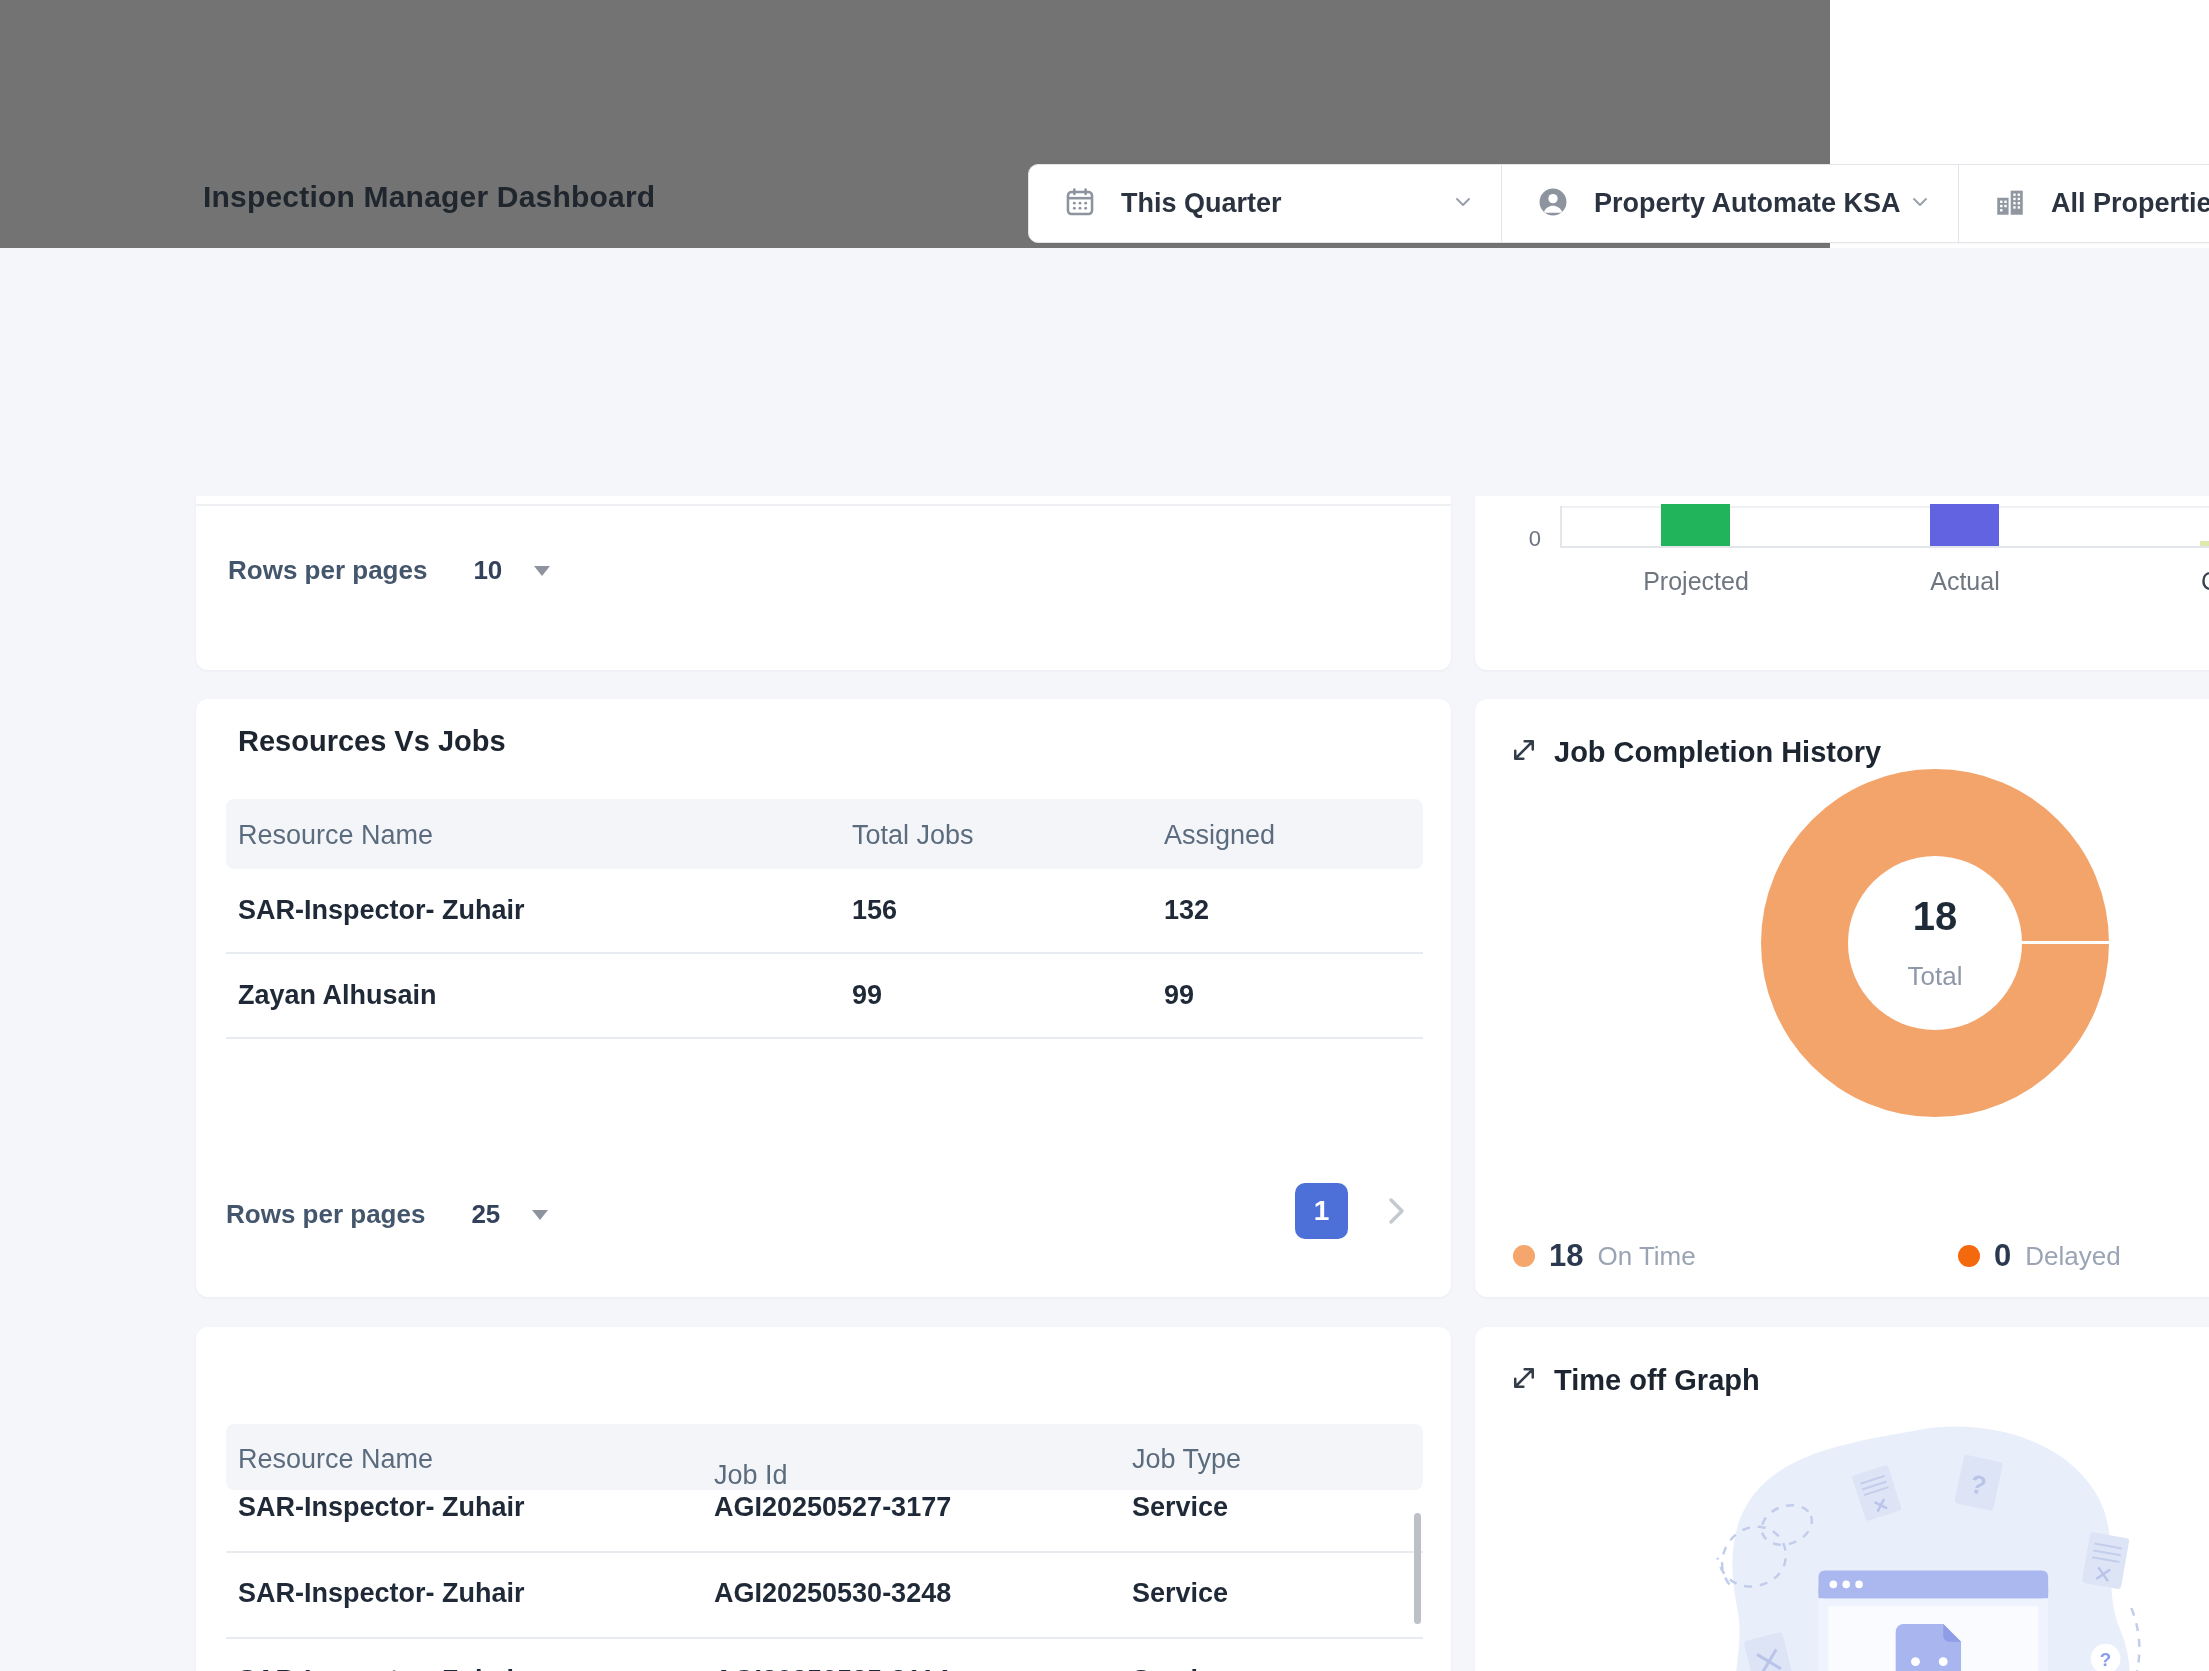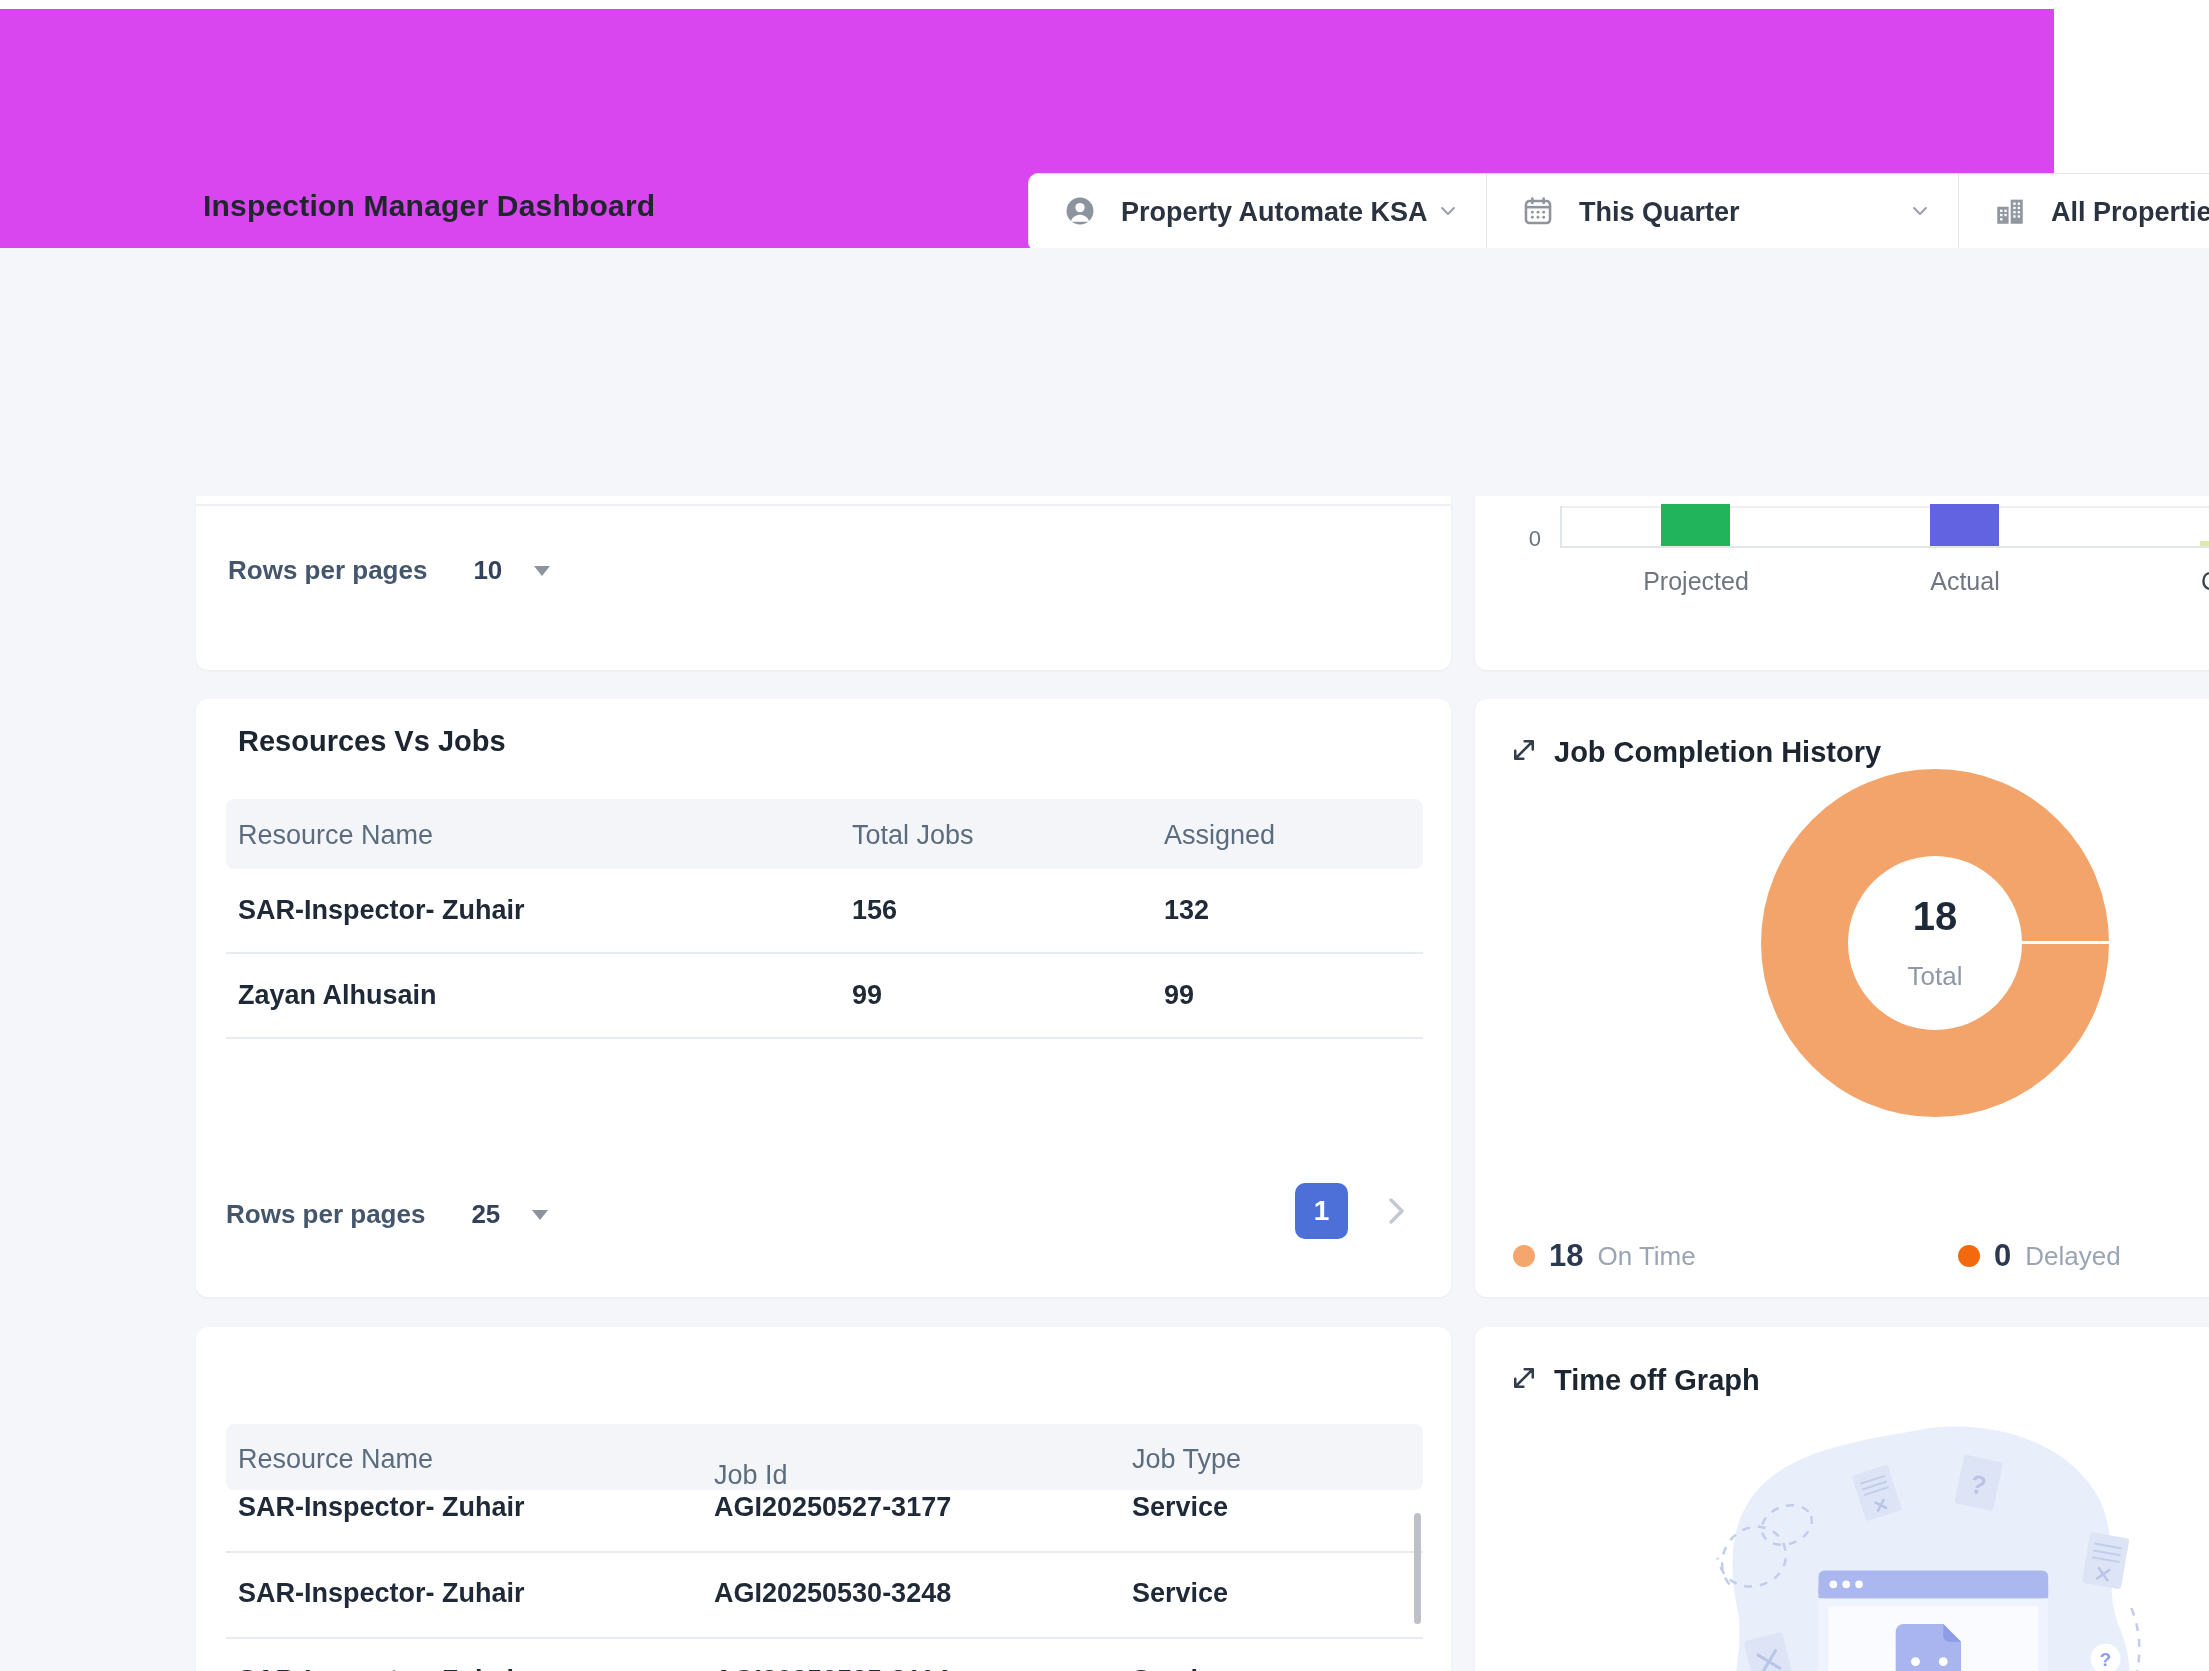--- a/index.html
+++ b/index.html
@@ -2,21 +2,21 @@
 <html><head>
 <meta charset="utf-8">
 <style>
   * { margin:0; padding:0; box-sizing:border-box; }
   html,body { width:2210px; height:1671px; }
   body {
     position:relative; overflow:hidden; background:#ffffff;
     font-family:"Liberation Sans","DejaVu Sans",sans-serif;
     -webkit-font-smoothing:antialiased;
   }
-  .header-band { position:absolute; left:0; top:9px; width:2054px; height:248px; background:#d946ef; }
+  .header-band { position:absolute; left:0; top:0; width:1830px; height:248px; background:#737373; }
   .content-band { position:absolute; left:0; top:248px; width:2210px; height:1424px; background:#f4f6fa; }
 
   .page-title { position:absolute; left:203px; top:180px; font-size:30px; font-weight:700; color:#20262e; letter-spacing:0.2px; }
 
   
   .toolbar { position:absolute; left:1028px; top:164px; height:79px; width:1247px; background:#fff;
              border:1px solid #e3e5ea; border-radius:10px; box-shadow:0 1px 2px rgba(20,30,50,.04);
              display:flex; align-items:stretch; }
   .tseg { display:flex; align-items:center; padding:0 26px 0 34px; }
   .tseg + .tseg { border-left:1px solid #e3e5ea; }
@@ -84,58 +84,58 @@
   .nodata-svg { position:absolute; left:193px; top:87px; }
   .clip-hint { position:absolute; left:726px; top:71px; font-size:25px; color:#3a4250; }
 </style>
 </head>
 <body>
 
 <div class="header-band">
   <div class="page-title">Inspection Manager Dashboard</div>
 
   <div class="toolbar">
+    <div class="tseg seg-period">
+      <span>
+        <svg width="34" height="34" viewBox="0 0 24 24" fill="none">
+          <rect x="3.5" y="5" width="17" height="15.5" rx="2.5" stroke="#8d949e" stroke-width="1.8"></rect>
+          <line x1="3.5" y1="9.3" x2="20.5" y2="9.3" stroke="#8d949e" stroke-width="1.8"></line>
+          <line x1="8" y1="3.2" x2="8" y2="6.4" stroke="#8d949e" stroke-width="1.8" stroke-linecap="round"></line>
+          <line x1="16" y1="3.2" x2="16" y2="6.4" stroke="#8d949e" stroke-width="1.8" stroke-linecap="round"></line>
+          <circle cx="8" cy="12.8" r="1" fill="#8d949e"></circle>
+            <circle cx="12" cy="12.8" r="1" fill="#8d949e"></circle>
+            <circle cx="16" cy="12.8" r="1" fill="#8d949e"></circle>
+          <circle cx="8" cy="16.4" r="1" fill="#8d949e"></circle>
+            <circle cx="12" cy="16.4" r="1" fill="#8d949e"></circle>
+            <circle cx="16" cy="16.4" r="1" fill="#8d949e"></circle>
+        </svg>
+      </span>
+      <span class="tlabel">This Quarter</span>
+      <span class="tchev">
+        <svg width="24" height="24" viewBox="0 0 24 24" fill="none">
+            <polyline points="6,9 12,15 18,9" stroke="#9aa1ab" stroke-width="2" stroke-linecap="round" stroke-linejoin="round"></polyline>
+          </svg>
+      </span>
+    </div>
     <div class="tseg seg-org">
       <span>
         <svg width="34" height="34" viewBox="0 0 24 24">
           <defs>
               <clipPath id="uclip">
                 <circle cx="12" cy="12" r="9.5"></circle>
               </clipPath>
             </defs>
           <circle cx="12" cy="12" r="9.5" fill="#8d949e"></circle>
           <g clip-path="url(#uclip)">
             <circle cx="12" cy="9.6" r="3.3" fill="#fff"></circle>
             <path d="M5.4 19.6c1.2-3.6 3.9-5 6.6-5s5.4 1.4 6.6 5z" fill="#fff"></path>
           </g>
         </svg>
       </span>
       <span class="tlabel">Property Automate KSA</span>
-      <span class="tchev">
-        <svg width="24" height="24" viewBox="0 0 24 24" fill="none">
-            <polyline points="6,9 12,15 18,9" stroke="#9aa1ab" stroke-width="2" stroke-linecap="round" stroke-linejoin="round"></polyline>
-          </svg>
-      </span>
-    </div>
-    <div class="tseg seg-period">
-      <span>
-        <svg width="34" height="34" viewBox="0 0 24 24" fill="none">
-          <rect x="3.5" y="5" width="17" height="15.5" rx="2.5" stroke="#8d949e" stroke-width="1.8"></rect>
-          <line x1="3.5" y1="9.3" x2="20.5" y2="9.3" stroke="#8d949e" stroke-width="1.8"></line>
-          <line x1="8" y1="3.2" x2="8" y2="6.4" stroke="#8d949e" stroke-width="1.8" stroke-linecap="round"></line>
-          <line x1="16" y1="3.2" x2="16" y2="6.4" stroke="#8d949e" stroke-width="1.8" stroke-linecap="round"></line>
-          <circle cx="8" cy="12.8" r="1" fill="#8d949e"></circle>
-            <circle cx="12" cy="12.8" r="1" fill="#8d949e"></circle>
-            <circle cx="16" cy="12.8" r="1" fill="#8d949e"></circle>
-          <circle cx="8" cy="16.4" r="1" fill="#8d949e"></circle>
-            <circle cx="12" cy="16.4" r="1" fill="#8d949e"></circle>
-            <circle cx="16" cy="16.4" r="1" fill="#8d949e"></circle>
-        </svg>
-      </span>
-      <span class="tlabel">This Quarter</span>
       <span class="tchev">
         <svg width="24" height="24" viewBox="0 0 24 24" fill="none">
             <polyline points="6,9 12,15 18,9" stroke="#9aa1ab" stroke-width="2" stroke-linecap="round" stroke-linejoin="round"></polyline>
           </svg>
       </span>
     </div>
     <div class="tseg seg-props">
       <span>
         <svg width="34" height="34" viewBox="0 0 24 24">
           <rect x="3" y="9" width="8" height="12" fill="#9097a1"></rect>

